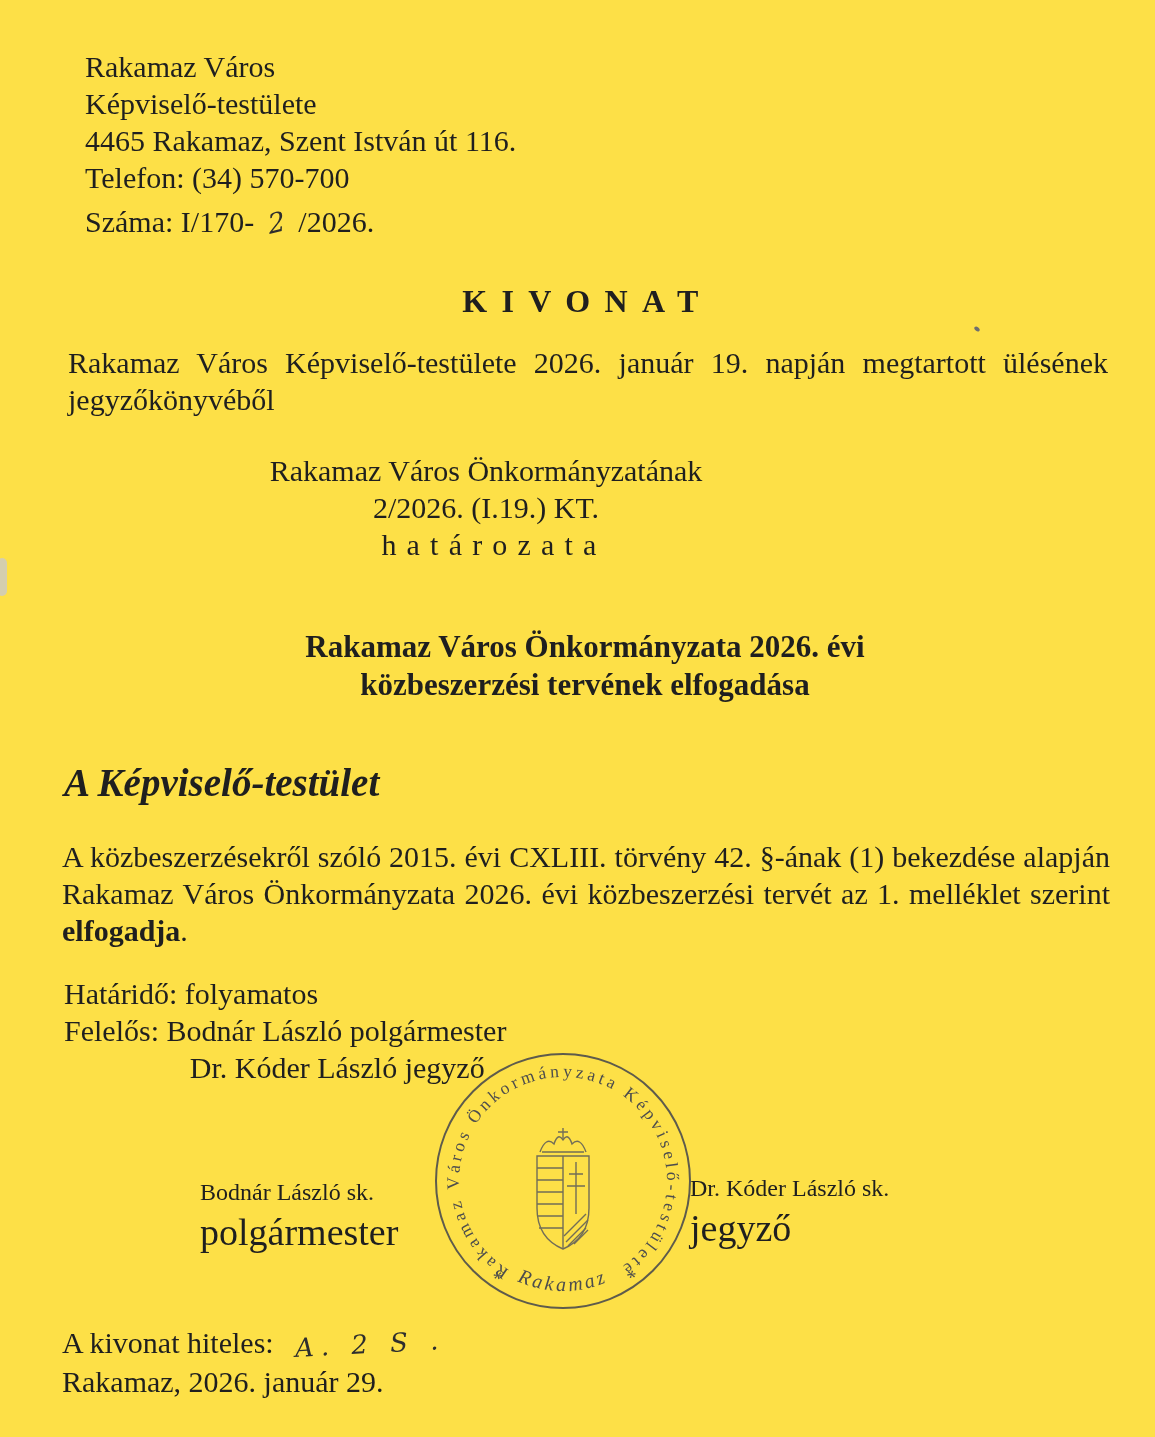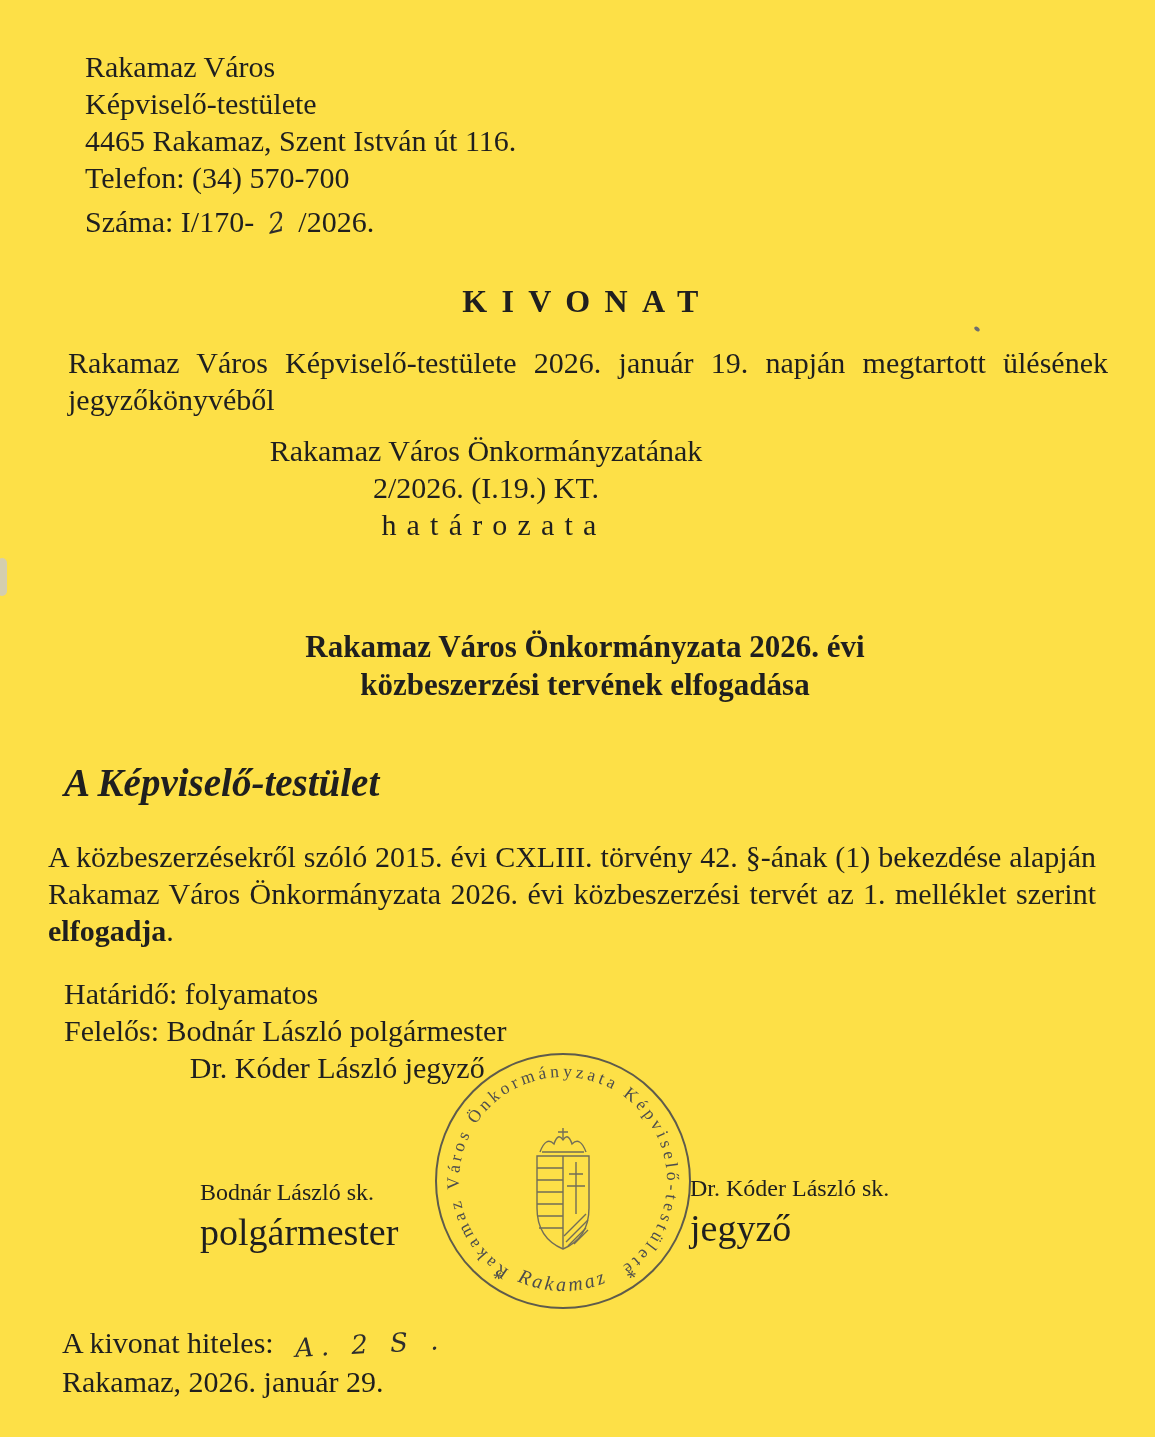--- a/index.html
+++ b/index.html
@@ -66,34 +66,34 @@
   <div class="abs kivonat" style="left:0;top:283px;width:1175px;">KIVONAT</div>
 
   <div class="speck" style="left:974px;top:327px;width:6px;height:4px;transform:rotate(40deg);"></div>
   <div class="smudge"></div>
 
   <div class="abs" style="left:68px;top:344px;width:1040px;">
     <div class="just">Rakamaz Város Képviselő-testülete 2026. január 19. napján megtartott ülésének</div>
     <div class="line">jegyzőkönyvéből</div>
   </div>
 
-  <div class="abs center" style="left:0;top:432px;width:972px;">
+  <div class="abs center" style="left:0;top:452px;width:972px;">
     <div class="line" style="white-space:normal;">Rakamaz Város Önkormányzatának</div>
     <div class="line" style="white-space:normal;">2/2026. (I.19.) KT.</div>
     <div class="line spaced" style="white-space:normal;padding-left:16px;">határozata</div>
   </div>
 
   <div class="abs center headline" style="left:0;top:628px;width:1170px;">
     <div>Rakamaz Város Önkormányzata 2026. évi</div>
     <div>közbeszerzési tervének elfogadása</div>
   </div>
 
   <div class="abs bodyhead" style="left:64px;top:760px;">A Képviselő-testület</div>
 
-  <div class="abs" style="left:48px;top:838px;width:1048px;">
+  <div class="abs" style="left:62px;top:838px;width:1048px;">
     <div class="just">A közbeszerzésekről szóló 2015. évi CXLIII. törvény 42. §-ának (1) bekezdése alapján</div>
     <div class="just">Rakamaz Város Önkormányzata 2026. évi közbeszerzési tervét az 1. melléklet szerint</div>
     <div class="line">
       <span class="bold">elfogadja</span><span>.</span>
     </div>
   </div>
 
   <div class="abs" style="left:64px;top:975px;">
     <div class="line">Határidő: folyamatos</div>
     <div class="line">Felelős: Bodnár László polgármester</div>

